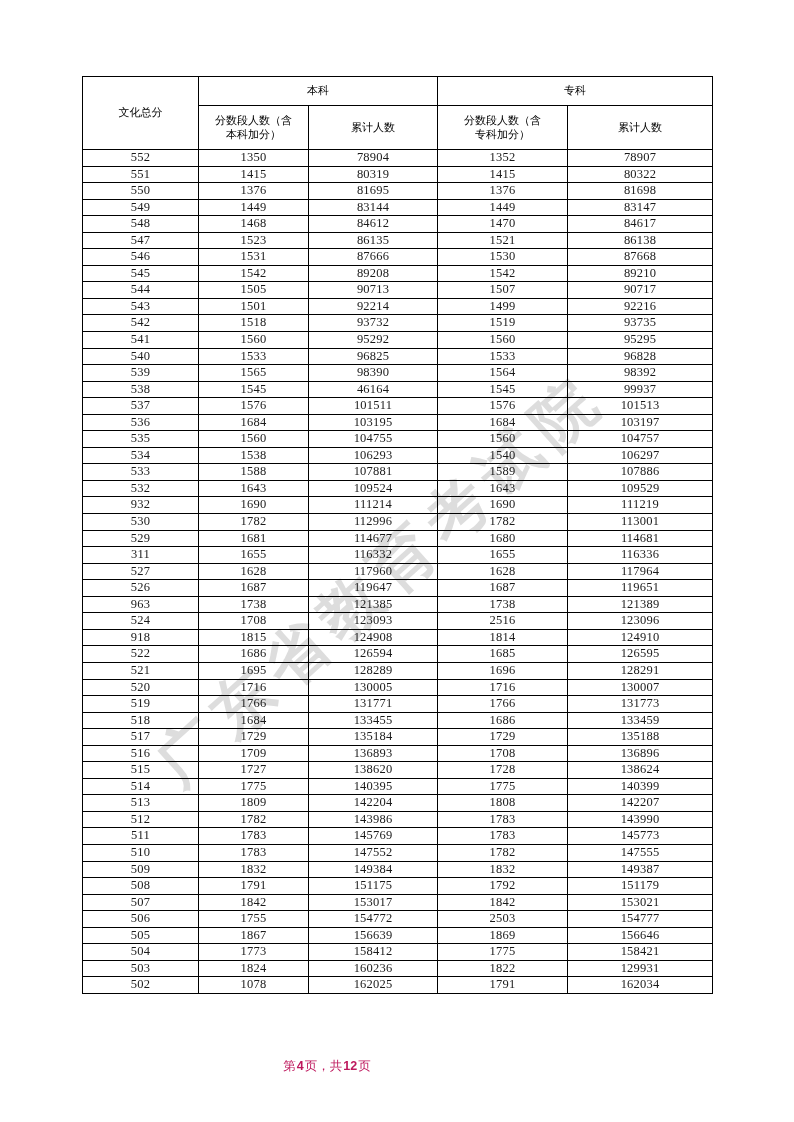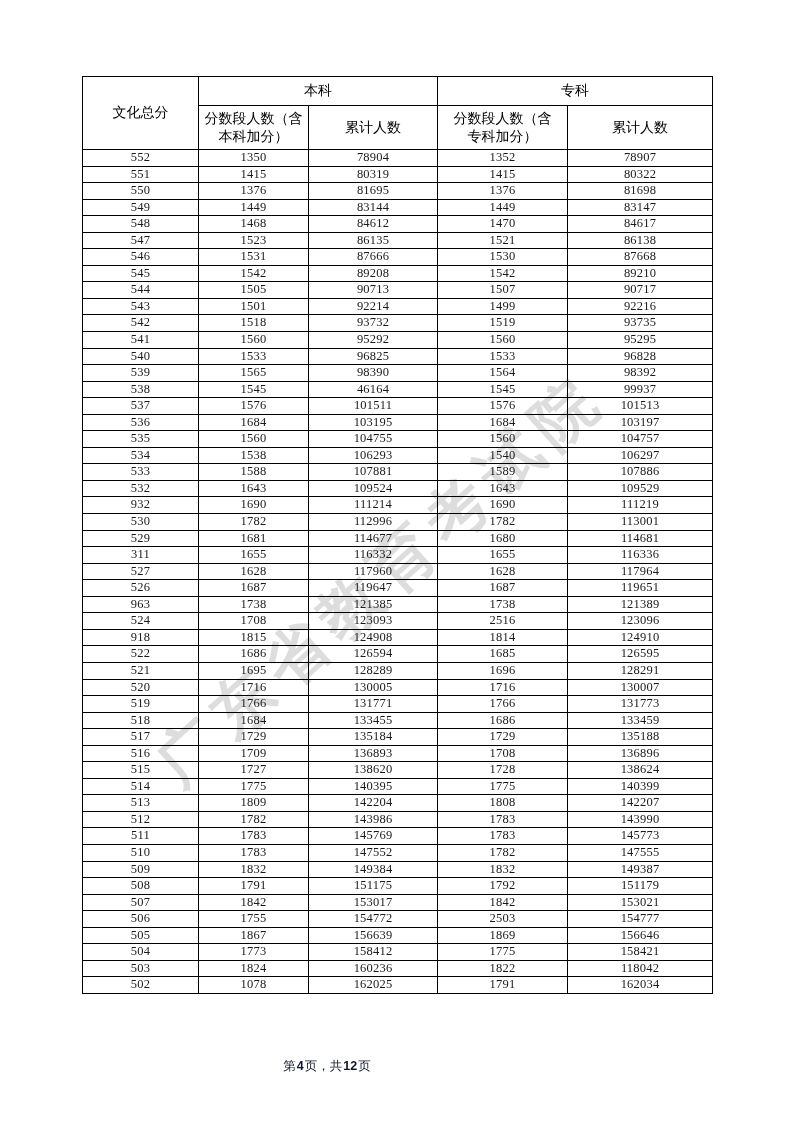--- a/index.html
+++ b/index.html
@@ -69,21 +69,21 @@
     vertical-align: middle;
     padding: 0;
     background: transparent;
     color: #1a1a1a;
   }
 
   
   table.score-table th {
     font-family: Liberation Serif, serif;
     font-weight: normal;
-    font-size: 14px;
+    font-size: 11px;
     line-height: 1.22;
     color: #000000;
   }
   th.h-total {
     height: 71px;
   }
   th.h-group {
     height: 28px;
   }
   th.h-sub {
@@ -113,21 +113,21 @@
   
   #footer {
     position: absolute;
     left: 0;
     top: 1058px;
     width: 654px;
     text-align: center;
     z-index: 3;
     font-family: "Liberation Sans", "DejaVu Sans", sans-serif;
     font-size: 12.5px;
-    color: #0f172a;
+    color: #be185d;
   }
   #footer .num {
     font-weight: bold;
     padding: 0 1px;
   }
 </style>
 </head>
 <body>
 
 <div id="page">
@@ -510,21 +510,21 @@
             <td class="cell">1773</td>
             <td class="cell">158412</td>
             <td class="cell">1775</td>
             <td class="cell">158421</td>
           </tr>
           <tr>
             <td class="cell">503</td>
             <td class="cell">1824</td>
             <td class="cell">160236</td>
             <td class="cell">1822</td>
-            <td class="cell">118042</td>
+            <td class="cell">129931</td>
           </tr>
           <tr>
             <td class="cell">502</td>
             <td class="cell">1078</td>
             <td class="cell">162025</td>
             <td class="cell">1791</td>
             <td class="cell">162034</td>
           </tr>
         </tbody>
     </table>

